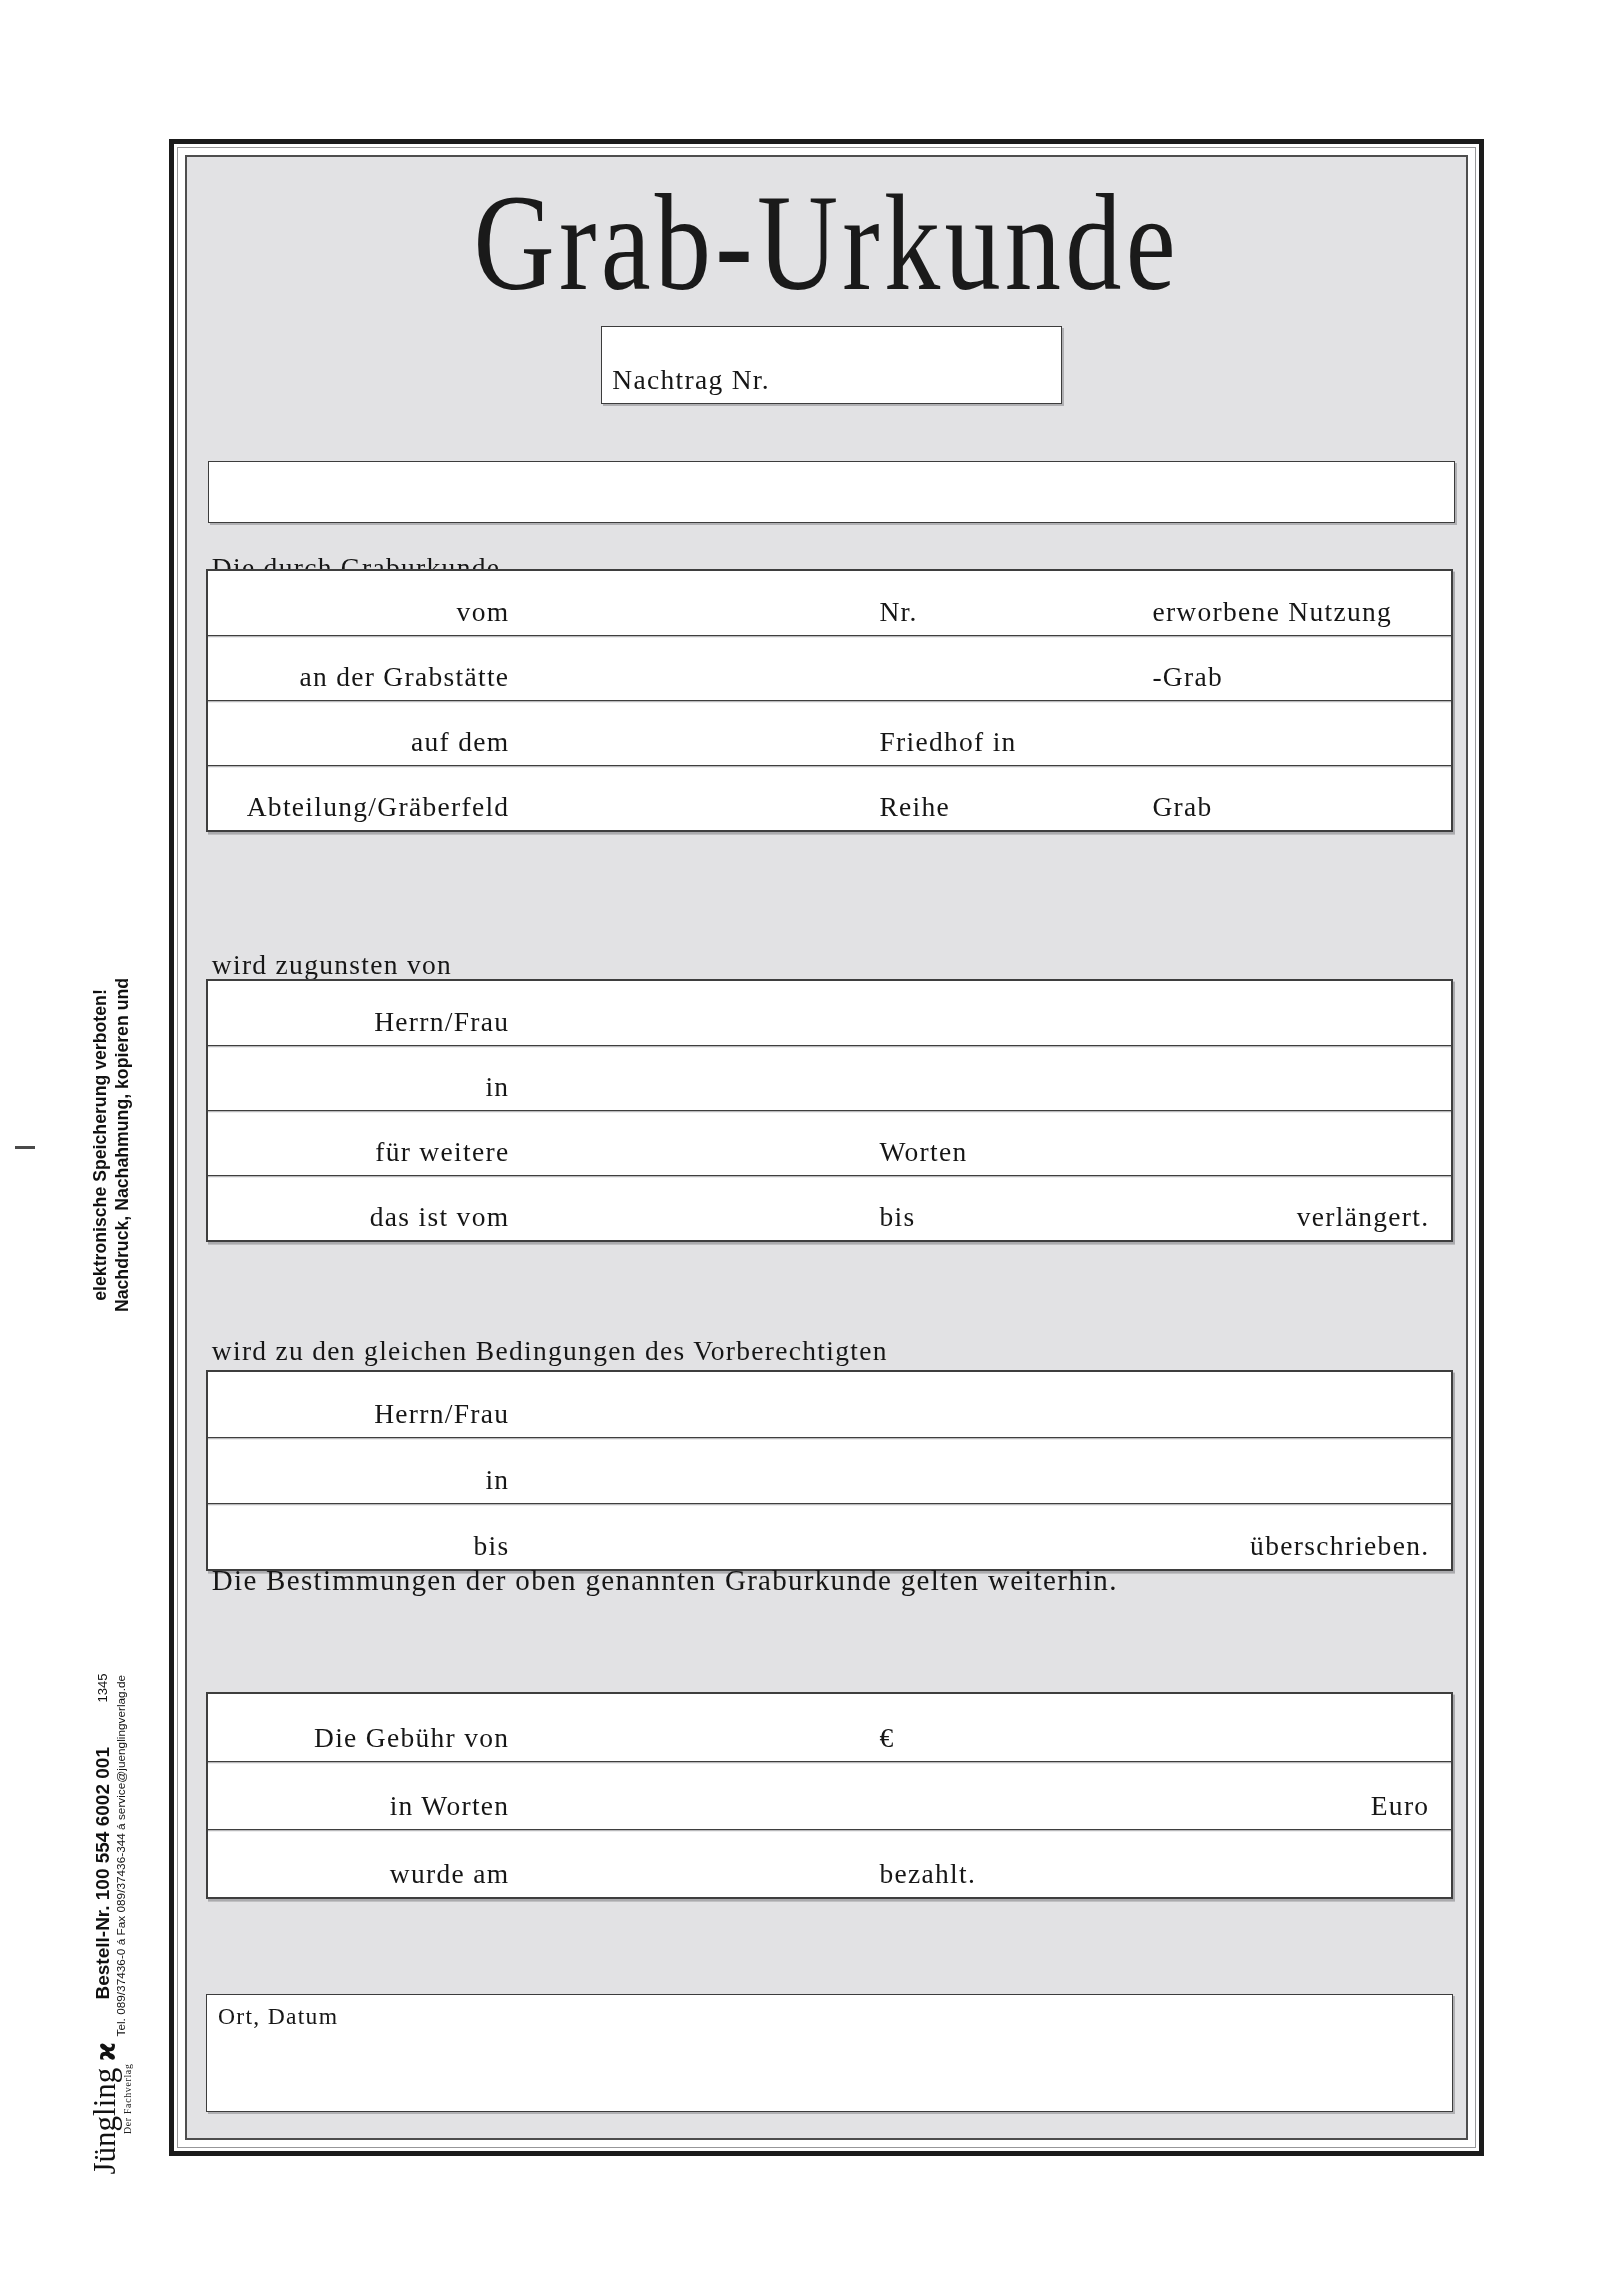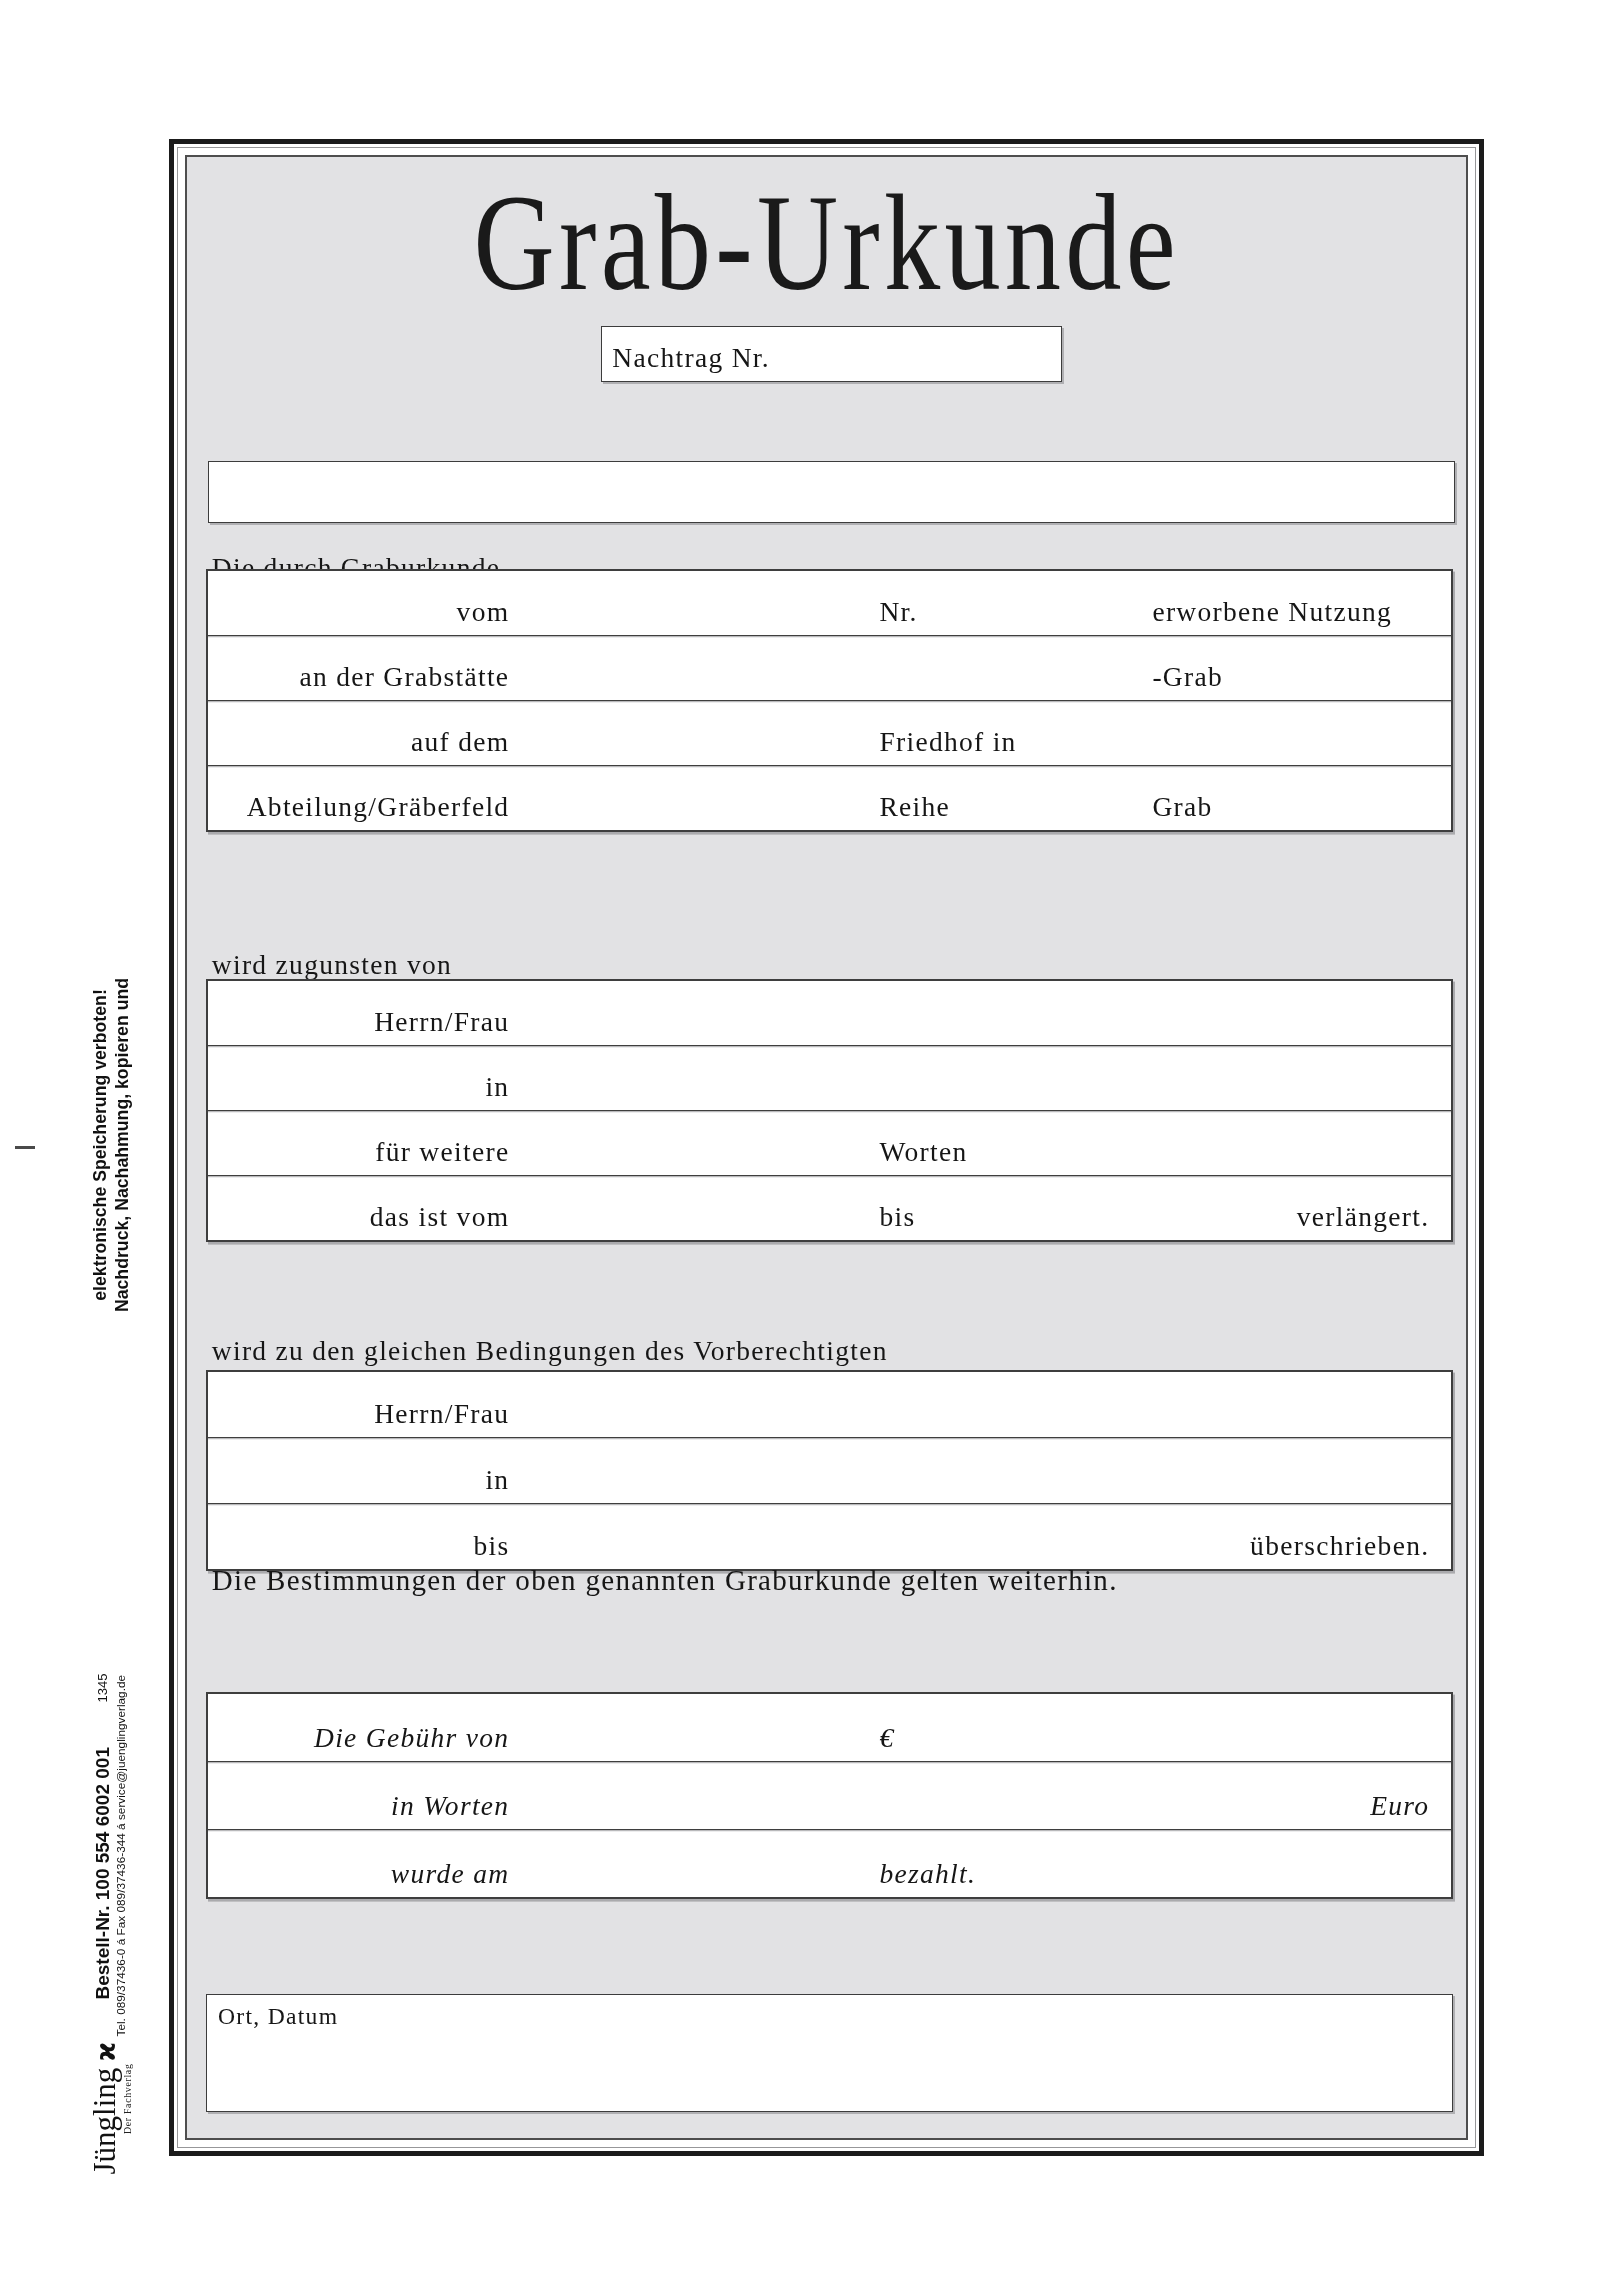--- a/index.html
+++ b/index.html
@@ -12,34 +12,34 @@
     border:5.9px solid #1b1b1b;box-sizing:border-box;margin-left:12px;}
   .frame-mid{position:absolute;inset:3.3px;border:1.3px solid #979799;}
   .frame-inner{position:absolute;inset:6.5px;border:2px solid #4e4e4e;background:#e2e2e4;overflow:hidden;}
   
   .title{position:absolute;top:15.7px;left:0;right:0;text-align:center;
     font-size:137px;line-height:1.05;letter-spacing:5.2px;transform:scaleX(0.82);
     color:#1a1a1a;white-space:nowrap;}
   
   .wbox{position:absolute;background:#ffffff;border:1.3px solid #3c3c3c;
     box-shadow:2px 2px 0 #b0b0b3;box-sizing:border-box;}
-  .nachtrag{left:414px;top:169px;width:461px;height:56px;}
+  .nachtrag{left:414px;top:169px;width:461px;height:78px;}
   .nachtrag .lab{position:absolute;left:10.5px;bottom:6.5px;}
   .bigbox{left:21px;top:304px;width:1247px;height:62px;}
   .ortbox{left:19.6px;top:1837px;width:1247px;height:118px;}
   .ortbox .lab{position:absolute;left:10.5px;top:7.9px;font-size:23.6px;}
   
   .heading,.lab,.note{font-size:27.5px;letter-spacing:1.3px;white-space:nowrap;color:#161616;}
   .heading{position:absolute;left:25px;}
   .h1{top:395px;} .h2{top:792px;} .h3{top:1178px;}
   .note{position:absolute;left:25px;top:1407px;font-size:29px;}
   
   .ftable{position:absolute;left:19.6px;width:1247px;background:#ffffff;
     border:2px solid #3e3e3e;box-shadow:2px 2.6px 0 #aaaaad;box-sizing:border-box;}
-  .t1{top:412px;} .t2{top:822px;} .t3{top:1213px;} .t4{top:1535px;font-style:italic;}
+  .t1{top:412px;} .t2{top:822px;} .t3{top:1213px;} .t4{top:1535px;}
   .frow{position:relative;height:64px;}
   .t3 .frow{height:65px;} .t4 .frow{height:67px;}
   .frow + .frow{border-top:1.3px solid #3e3e3e;
     box-shadow:inset 0 2.6px 0 -1.3px #b9b9bb;}
   .frow .lab{position:absolute;bottom:6.5px;}
   .lab-left{left:0;width:301px;text-align:right;}
   .lab-mid{left:671px;}
   .lab-right{left:944px;}
   .lab-far{right:22px;}
   

